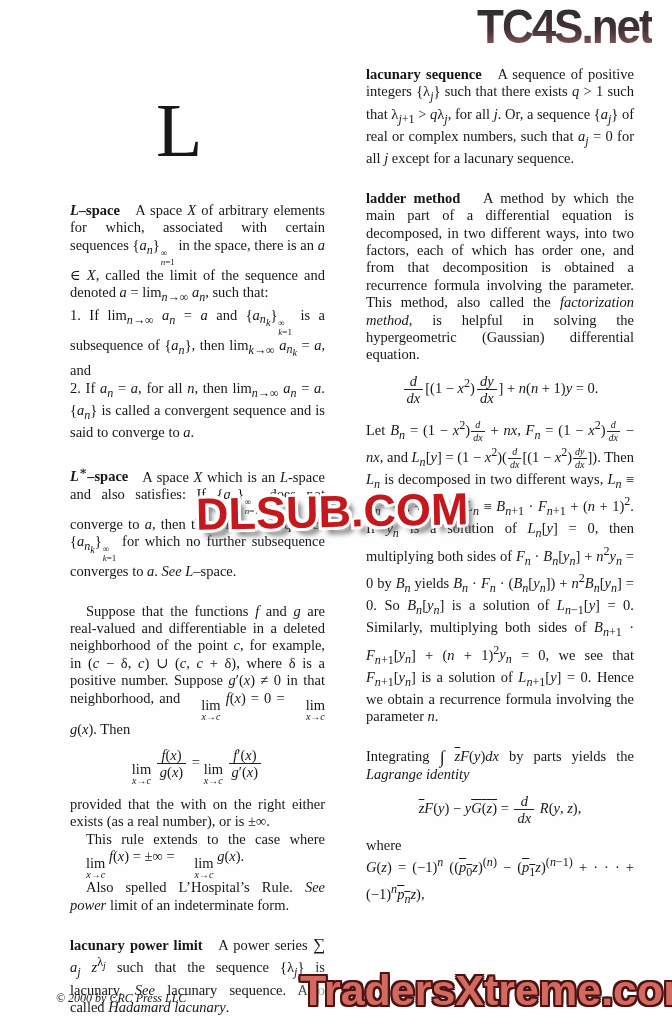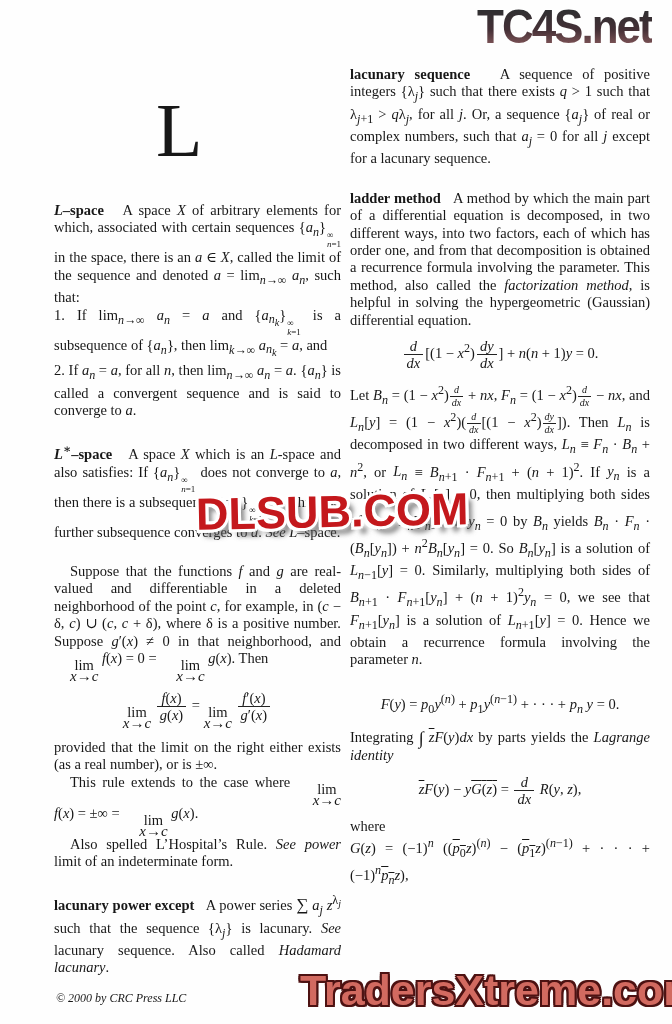--- a/index.html
+++ b/index.html
@@ -7,31 +7,31 @@
   .page {
     position: relative; width: 672px; height: 1024px;
     background: #fefefe; overflow: hidden;
     font-family: "Liberation Serif", "DejaVu Serif", serif;
     color: #171717;
   }
   .col { position: absolute; text-align: justify; font-size: 14.5px; line-height: 17.4px; }
   .col-left  { left: 54px;  top: 78px; width: 287px; }
   .col-right { left: 350px; top: 66px; width: 300px; }
   .dropcap { font-size: 76px; line-height: 76px; padding: 14px 0 0 102px; height: 124px; text-align: left; }
-  .entry { margin: 0 0 22px; }
+  .entry { margin: 0 16px 22px; }
   .para { margin: 0; }
   .ind { text-indent: 16px; }
   .formula { text-align: center; margin: 9px 0 11px; }
   
   .su { display: inline-flex; flex-direction: column; align-items: flex-start;
         font-size: 9px; line-height: 9px; vertical-align: -6px; padding-left: 1px; }
   
   .lm { display: inline-flex; flex-direction: column; align-items: center;
         vertical-align: -7px; line-height: 14px; }
-  .ls { display: block; font-size: 15px; line-height: 9px; }
+  .ls { display: block; font-size: 10px; line-height: 9px; }
   
   .fr { display: inline-flex; flex-direction: column; align-items: center;
         vertical-align: middle; line-height: 16px; padding: 0 2px; }
   .fn { display: block; padding: 0 3px; }
   .fd { display: block; border-top: 1px solid #222; padding: 0 3px; }
   
   .fri { display: inline-flex; flex-direction: column; align-items: center;
          vertical-align: middle; font-size: 10px; line-height: 10px; padding: 0 1px; }
   .fri .fn { padding: 0 2px 1px; }
   .fri .fd { border-top: 1px solid #222; padding: 1px 2px 0; }
@@ -100,27 +100,27 @@
 
     <div class="entry">
       <div class="para ind">Suppose that the functions <i>f</i> and <i>g</i> are real-valued and differentiable in a deleted neighborhood of the point <i>c</i>, for example, in (<i>c</i> − δ, <i>c</i>) ∪ (<i>c</i>, <i>c</i> + δ), where δ is a positive number. Suppose <i>g</i>′(<i>x</i>) ≠ 0 in that neighborhood, and <span class="lm">lim<span class="ls"><i>x</i>→<i>c</i></span></span> <i>f</i>(<i>x</i>) = 0 = <span class="lm">lim<span class="ls"><i>x</i>→<i>c</i></span></span> <i>g</i>(<i>x</i>). Then</div>
       <div class="formula"><span class="lm">lim<span class="ls"><i>x</i>→<i>c</i></span></span>&nbsp;<span class="fr">
             <span class="fn"><i>f</i>(<i>x</i>)</span>
             <span class="fd"><i>g</i>(<i>x</i>)</span>
           </span> = <span class="lm">lim<span class="ls"><i>x</i>→<i>c</i></span></span>&nbsp;<span class="fr">
             <span class="fn"><i>f</i>′(<i>x</i>)</span>
             <span class="fd"><i>g</i>′(<i>x</i>)</span>
           </span></div>
-      <div class="para">provided that the limit on the right either exists (as a real number), or is ±∞.</div>
+      <div class="para">provided that the with on the right either exists (as a real number), or is ±∞.</div>
       <div class="para ind">This rule extends to the case where <span class="lm">lim<span class="ls"><i>x</i>→<i>c</i></span></span> <i>f</i>(<i>x</i>) = ±∞ = <span class="lm">lim<span class="ls"><i>x</i>→<i>c</i></span></span> <i>g</i>(<i>x</i>).</div>
       <div class="para ind">Also spelled L’Hospital’s Rule. <i>See power</i> limit of an indeterminate form.</div>
     </div>
 
     <div class="entry">
-      <div class="para"><b>lacunary power except</b>&nbsp;&nbsp;&nbsp;A power series <span class="big-op">∑</span> <i>a<sub>j</sub> z</i><sup>λ<sub><i>j</i></sub></sup> such that the sequence {λ<sub><i>j</i></sub>} is lacunary. <i>See</i> lacunary sequence. Also called <i>Hadamard lacunary</i>.</div>
+      <div class="para"><b>lacunary power limit</b>&nbsp;&nbsp;&nbsp;A power series <span class="big-op">∑</span> <i>a<sub>j</sub> z</i><sup>λ<sub><i>j</i></sub></sup> such that the sequence {λ<sub><i>j</i></sub>} is lacunary. <i>See</i> lacunary sequence. Also called <i>Hadamard lacunary</i>.</div>
     </div>
   </div>
 
   <div class="col col-right">
     <div class="entry">
       <div class="para"><b>lacunary sequence</b>&nbsp;&nbsp;&nbsp;A sequence of positive integers {λ<sub><i>j</i></sub>} such that there exists <i>q</i> &gt; 1 such that λ<sub><i>j</i>+1</sub> &gt; <i>q</i>λ<sub><i>j</i></sub>, for all <i>j</i>. Or, a sequence {<i>a<sub>j</sub></i>} of real or complex numbers, such that <i>a<sub>j</sub></i> = 0 for all <i>j</i> except for a lacunary sequence.</div>
     </div>
 
     <div class="entry">
       <div class="para"><b>ladder method</b>&nbsp;&nbsp;&nbsp;A method by which the main part of a differential equation is decomposed, in two different ways, into two factors, each of which has order one, and from that decomposition is obtained a recurrence formula involving the parameter. This method, also called the <i>factorization method</i>, is helpful in solving the hypergeometric (Gaussian) differential equation.</div>
@@ -140,21 +140,20 @@
           </span> − <i>nx</i>, and <i>L<sub>n</sub></i>[<i>y</i>] = (1 − <i>x</i><sup>2</sup>)(<span class="fri">
             <span class="fn"><i>d</i></span>
             <span class="fd"><i>dx</i></span>
           </span>[(1 − <i>x</i><sup>2</sup>)<span class="fri">
             <span class="fn"><i>dy</i></span>
             <span class="fd"><i>dx</i></span>
           </span>]). Then <i>L<sub>n</sub></i> is decomposed in two different ways, <i>L<sub>n</sub></i> ≡ <i>F<sub>n</sub></i> · <i>B<sub>n</sub></i> + <i>n</i><sup>2</sup>, or <i>L<sub>n</sub></i> ≡ <i>B</i><sub><i>n</i>+1</sub> · <i>F</i><sub><i>n</i>+1</sub> + (<i>n</i> + 1)<sup>2</sup>. If <i>y<sub>n</sub></i> is a solution of <i>L<sub>n</sub></i>[<i>y</i>] = 0, then multiplying both sides of <i>F<sub>n</sub></i> · <i>B<sub>n</sub></i>[<i>y<sub>n</sub></i>] + <i>n</i><sup>2</sup><i>y<sub>n</sub></i> = 0 by <i>B<sub>n</sub></i> yields <i>B<sub>n</sub></i> · <i>F<sub>n</sub></i> · (<i>B<sub>n</sub></i>[<i>y<sub>n</sub></i>]) + <i>n</i><sup>2</sup><i>B<sub>n</sub></i>[<i>y<sub>n</sub></i>] = 0. So <i>B<sub>n</sub></i>[<i>y<sub>n</sub></i>] is a solution of <i>L</i><sub><i>n</i>−1</sub>[<i>y</i>] = 0. Similarly, multiplying both sides of <i>B</i><sub><i>n</i>+1</sub> · <i>F</i><sub><i>n</i>+1</sub>[<i>y<sub>n</sub></i>] + (<i>n</i> + 1)<sup>2</sup><i>y<sub>n</sub></i> = 0, we see that <i>F</i><sub><i>n</i>+1</sub>[<i>y<sub>n</sub></i>] is a solution of <i>L</i><sub><i>n</i>+1</sub>[<i>y</i>] = 0. Hence we obtain a recurrence formula involving the parameter <i>n</i>.</div>
     </div>
 
     <div class="entry">
-      <div class="formula"><i>F</i>(<i>y</i>) = <i>p</i><sub>0</sub><i>y</i><sup>(<i>n</i>)</sup> + <i>p</i><sub>1</sub><i>y</i><sup>(<i>n</i>−1)</sup> + · · · + <i>p<sub>n</sub> y</i> = 0.</div>
       <div class="para">Integrating <span class="int">∫</span> <span class="ol"><i>z</i></span><i>F</i>(<i>y</i>)<i>dx</i> by parts yields the <i>Lagrange identity</i></div>
       <div class="formula"><span class="ol"><i>z</i></span><i>F</i>(<i>y</i>) − <i>y</i><span class="ol"><i>G</i>(<i>z</i>)</span> = <span class="fr">
             <span class="fn"><i>d</i></span>
             <span class="fd"><i>dx</i></span>
           </span> <i>R</i>(<i>y</i>, <i>z</i>),</div>
       <div class="para">where<br><i>G</i>(<i>z</i>) = (−1)<sup><i>n</i></sup> ((<span class="ol"><i>p</i><sub>0</sub></span><i>z</i>)<sup>(<i>n</i>)</sup> − (<span class="ol"><i>p</i><sub>1</sub></span><i>z</i>)<sup>(<i>n</i>−1)</sup> + · · · + (−1)<sup><i>n</i></sup><span class="ol"><i>p<sub>n</sub></i></span><i>z</i>),</div>
     </div>
   </div>
 
   <div class="wm wm-mid">DLSUB.COM</div>

